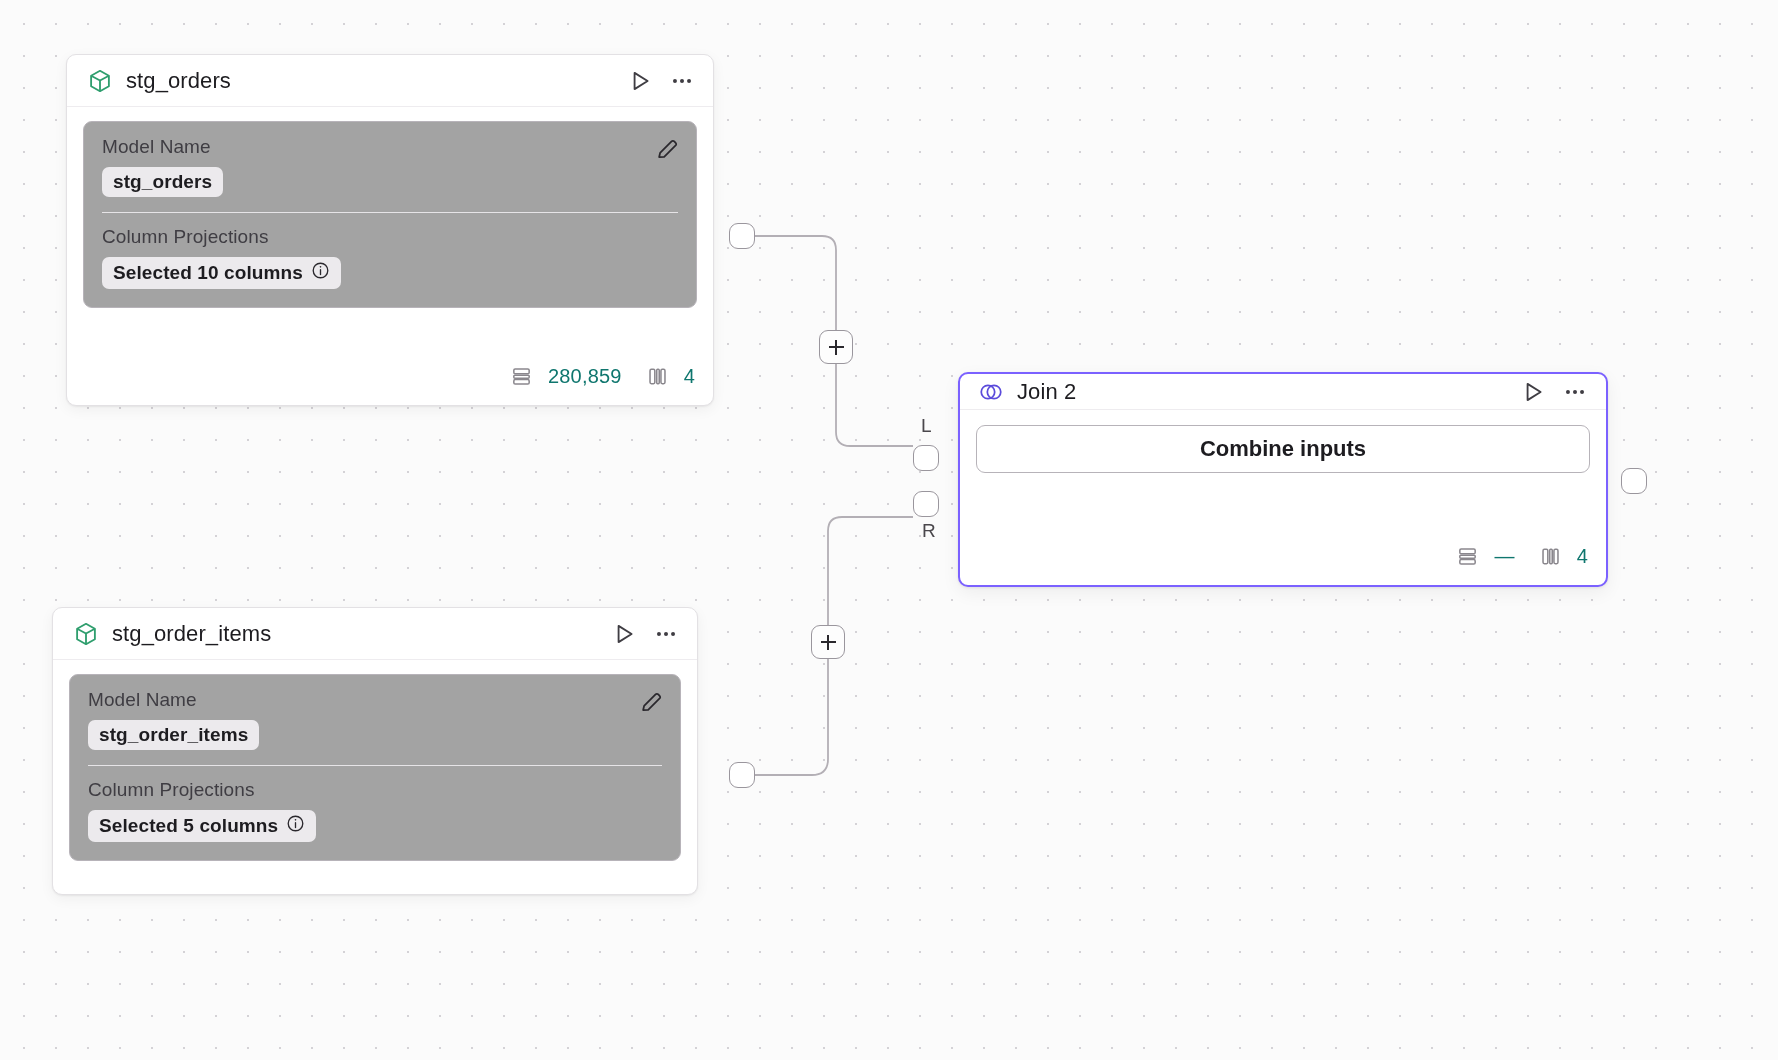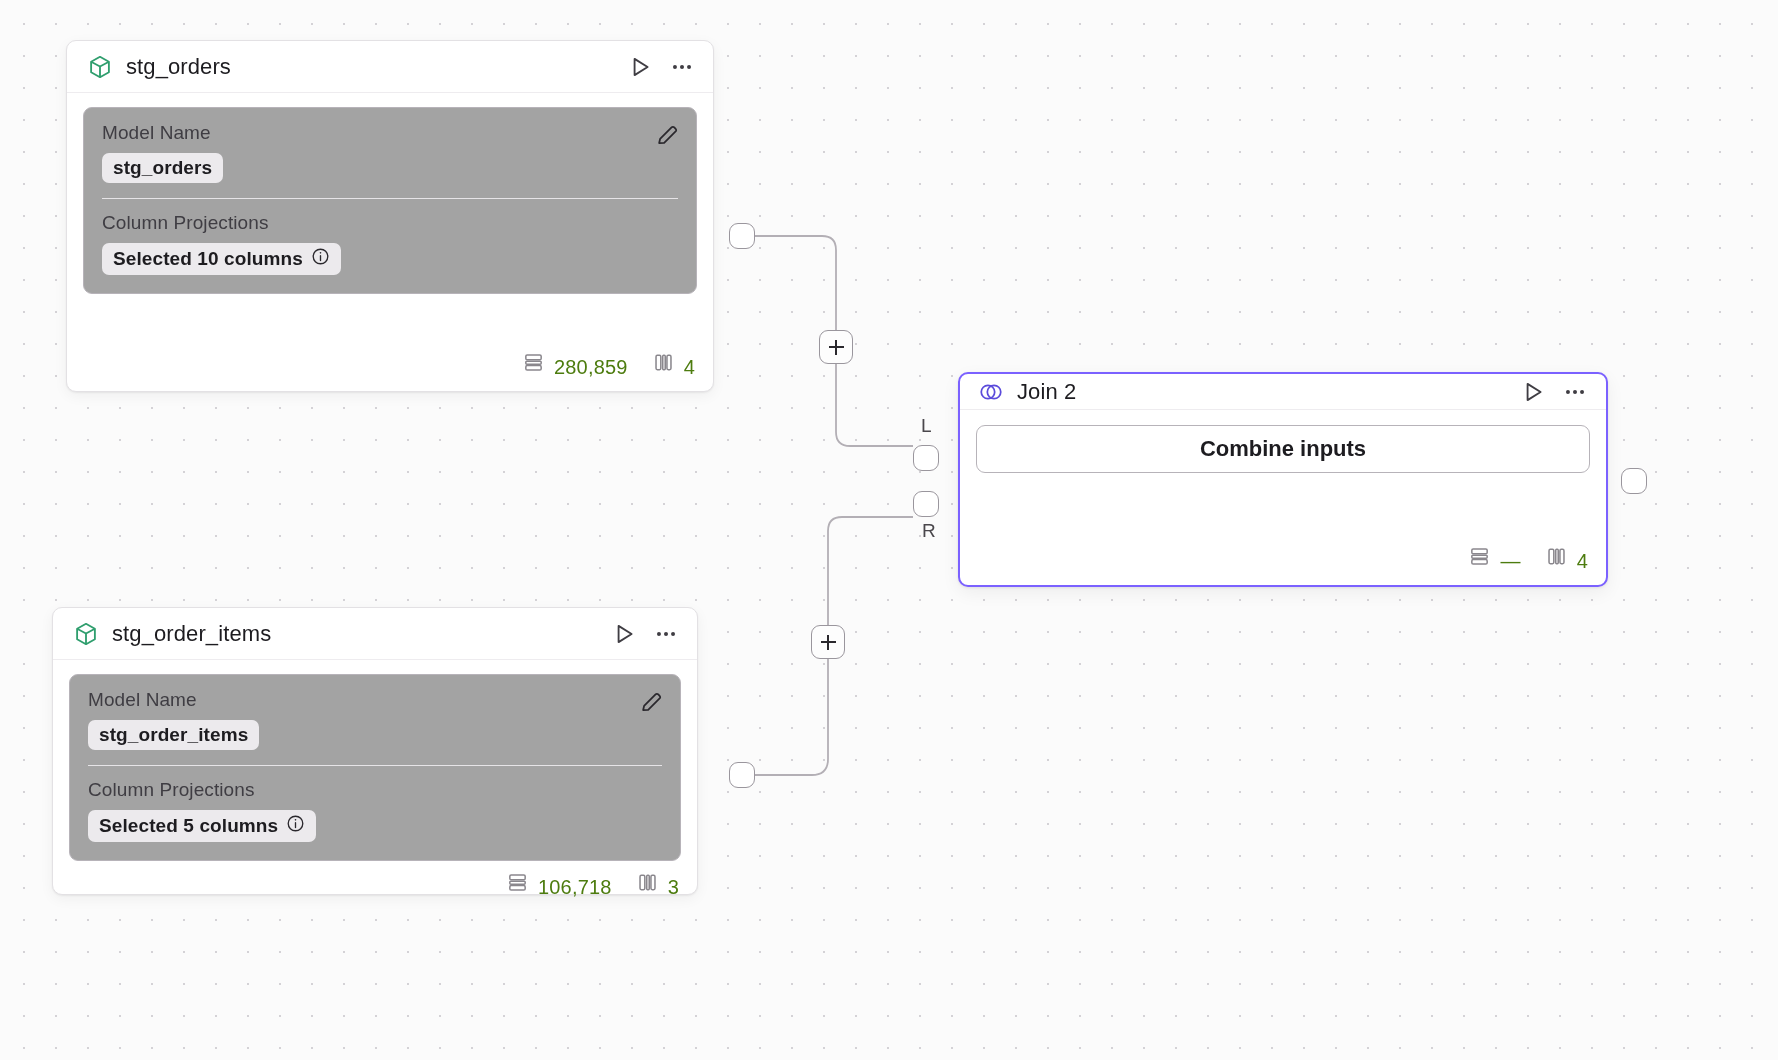--- a/index.html
+++ b/index.html
@@ -111,24 +111,24 @@
   .node-footer {
     display: flex;
     align-items: center;
     justify-content: flex-end;
     gap: 10px;
     padding: 10px 18px 12px 18px;
     flex: none;
   }
   .stat {
     display: flex;
-    align-items: flex-end;
-    gap: 9px;
+    align-items: flex-start;
+    gap: 15px;
     font-size: 20px;
-    color: #4d7c0f;
+    color: #0f766e;
     letter-spacing: .2px;
   }
   .stat + .stat { margin-left: 14px; }
 
   
   .combine-box {
     border: 1px solid #b7b3b9;
     border-radius: 9px;
     height: 48px;
     display: flex;
@@ -186,21 +186,21 @@
 
   <svg id="edges" viewBox="0 0 1778 1060" xmlns="http://www.w3.org/2000/svg">
     <g fill="none" stroke="#b3afb5" stroke-width="1.8">
 
       <path d="M 742 236 L 822 236 Q 836 236 836 250 L 836 432 Q 836 446 850 446 L 913 446"></path>
 
       <path d="M 742 775 L 812 775 Q 828 775 828 759 L 828 531 Q 828 517 842 517 L 913 517"></path>
     </g>
   </svg>
 
-  <div class="node" style="left:66px; top:40px; width:648px; height:352px;">
+  <div class="node" style="left:66px; top:54px; width:648px; height:352px;">
     <div class="node-header">
       <span class="icon-btn">
         <svg width="26" height="26" viewBox="0 0 24 24" fill="none" stroke="#2f9e6e" stroke-width="1.7" stroke-linejoin="round">
           <path d="M12 2.6 20.2 7.1v9.8L12 21.4 3.8 16.9V7.1z"></path>
           <path d="M3.8 7.1 12 11.6l8.2-4.5M12 11.6v9.8"></path>
         </svg>
       </span>
       <span class="node-title">stg_orders</span>
       <span class="hdr-icons">
         <span class="icon-btn">
@@ -312,96 +312,74 @@
             <svg width="19" height="19" viewBox="0 0 24 24" fill="none" stroke="#2a282d" stroke-width="1.7">
               <circle cx="12" cy="12" r="9.2"></circle>
               <path d="M12 11v6" stroke-linecap="round"></path>
               <circle cx="12" cy="7.4" r="1.05" fill="#2a282d" stroke="none"></circle>
             </svg>
           </span>
         </span>
       </div>
     </div>
 
+  </div>
+
+  <div class="port" style="left:729px; top:762px;"></div>
+
+  <div class="add-btn" style="left:811px; top:625px;"></div>
+
+  <div class="node selected" style="left:958px; top:372px; width:650px; height:215px;">
+    <div class="node-header" style="height:36px; padding:0 18px 0 18px;">
+      <span class="icon-btn">
+        <svg width="26" height="26" viewBox="0 0 24 24" fill="none" stroke="#5b4bdb" stroke-width="1.6">
+          <circle cx="9.2" cy="12" r="6.2"></circle>
+          <circle cx="14.8" cy="12" r="6.2"></circle>
+        </svg>
+      </span>
+      <span class="node-title">Join 2</span>
+      <span class="hdr-icons">
+        <span class="icon-btn">
+          <svg width="26" height="26" viewBox="0 0 24 24" fill="none" stroke="#3f3d43" stroke-width="1.7" stroke-linejoin="round">
+            <path d="M7 4.5 19 12 7 19.5z"></path>
+          </svg>
+        </span>
+        <span class="icon-btn">
+          <svg width="26" height="26" viewBox="0 0 24 24" fill="#3f3d43">
+            <circle cx="5.5" cy="12" r="1.85"></circle>
+              <circle cx="12" cy="12" r="1.85"></circle>
+              <circle cx="18.5" cy="12" r="1.85"></circle>
+          </svg>
+        </span>
+      </span>
+    </div>
+
+    <div class="node-body" style="padding:15px 16px 0 16px;">
+      <div class="combine-box">Combine inputs</div>
+    </div>
+
     <div class="node-footer">
       <span class="stat">
         <span>
           <svg width="23" height="23" viewBox="0 0 24 24" fill="none" stroke="#8a878d" stroke-width="1.6" stroke-linejoin="round">
             <rect x="4" y="4.2" width="16" height="5" rx="1.4"></rect>
             <rect x="4" y="10.6" width="16" height="3.2" rx="1"></rect>
             <rect x="4" y="15.2" width="16" height="4.6" rx="1.4"></rect>
           </svg>
         </span>
-        <span>106,718</span>
+        <span>—</span>
       </span>
       <span class="stat">
         <span>
           <svg width="23" height="23" viewBox="0 0 24 24" fill="none" stroke="#8a878d" stroke-width="1.6" stroke-linejoin="round">
             <rect x="4.2" y="4.5" width="5" height="15" rx="1.4"></rect>
             <rect x="11.2" y="4.5" width="2.6" height="15" rx=".9"></rect>
             <rect x="15.6" y="4.5" width="4.2" height="15" rx="1.4"></rect>
           </svg>
         </span>
-        <span>3</span>
-      </span>
-    </div>
-  </div>
-
-  <div class="port" style="left:729px; top:762px;"></div>
-
-  <div class="add-btn" style="left:811px; top:625px;"></div>
-
-  <div class="node selected" style="left:958px; top:372px; width:650px; height:215px;">
-    <div class="node-header" style="height:36px; padding:0 18px 0 18px;">
-      <span class="icon-btn">
-        <svg width="26" height="26" viewBox="0 0 24 24" fill="none" stroke="#5b4bdb" stroke-width="1.6">
-          <circle cx="9.2" cy="12" r="6.2"></circle>
-          <circle cx="14.8" cy="12" r="6.2"></circle>
-        </svg>
-      </span>
-      <span class="node-title">Join 2</span>
-      <span class="hdr-icons">
-        <span class="icon-btn">
-          <svg width="26" height="26" viewBox="0 0 24 24" fill="none" stroke="#3f3d43" stroke-width="1.7" stroke-linejoin="round">
-            <path d="M7 4.5 19 12 7 19.5z"></path>
-          </svg>
-        </span>
-        <span class="icon-btn">
-          <svg width="26" height="26" viewBox="0 0 24 24" fill="#3f3d43">
-            <circle cx="5.5" cy="12" r="1.85"></circle>
-              <circle cx="12" cy="12" r="1.85"></circle>
-              <circle cx="18.5" cy="12" r="1.85"></circle>
-          </svg>
-        </span>
-      </span>
-    </div>
-
-    <div class="node-body" style="padding:15px 16px 0 16px;">
-      <div class="combine-box">Combine inputs</div>
-    </div>
-
-    <div class="node-footer">
-      <span class="stat">
-        <span>
-          <svg width="23" height="23" viewBox="0 0 24 24" fill="none" stroke="#8a878d" stroke-width="1.6" stroke-linejoin="round">
-            <rect x="4" y="4.2" width="16" height="5" rx="1.4"></rect>
-            <rect x="4" y="10.6" width="16" height="3.2" rx="1"></rect>
-            <rect x="4" y="15.2" width="16" height="4.6" rx="1.4"></rect>
-          </svg>
-        </span>
-        <span>—</span>
-      </span>
-      <span class="stat">
-        <span>
-          <svg width="23" height="23" viewBox="0 0 24 24" fill="none" stroke="#8a878d" stroke-width="1.6" stroke-linejoin="round">
-            <rect x="4.2" y="4.5" width="5" height="15" rx="1.4"></rect>
-            <rect x="11.2" y="4.5" width="2.6" height="15" rx=".9"></rect>
-            <rect x="15.6" y="4.5" width="4.2" height="15" rx="1.4"></rect>
-          </svg>
-        </span>
         <span>4</span>
       </span>
     </div>
   </div>
 
   <div class="port-label" style="left:921px; top:415px;">L</div>
   <div class="port" style="left:913px; top:445px;"></div>
 
   <div class="port" style="left:913px; top:491px;"></div>
   <div class="port-label" style="left:922px; top:520px;">R</div>

